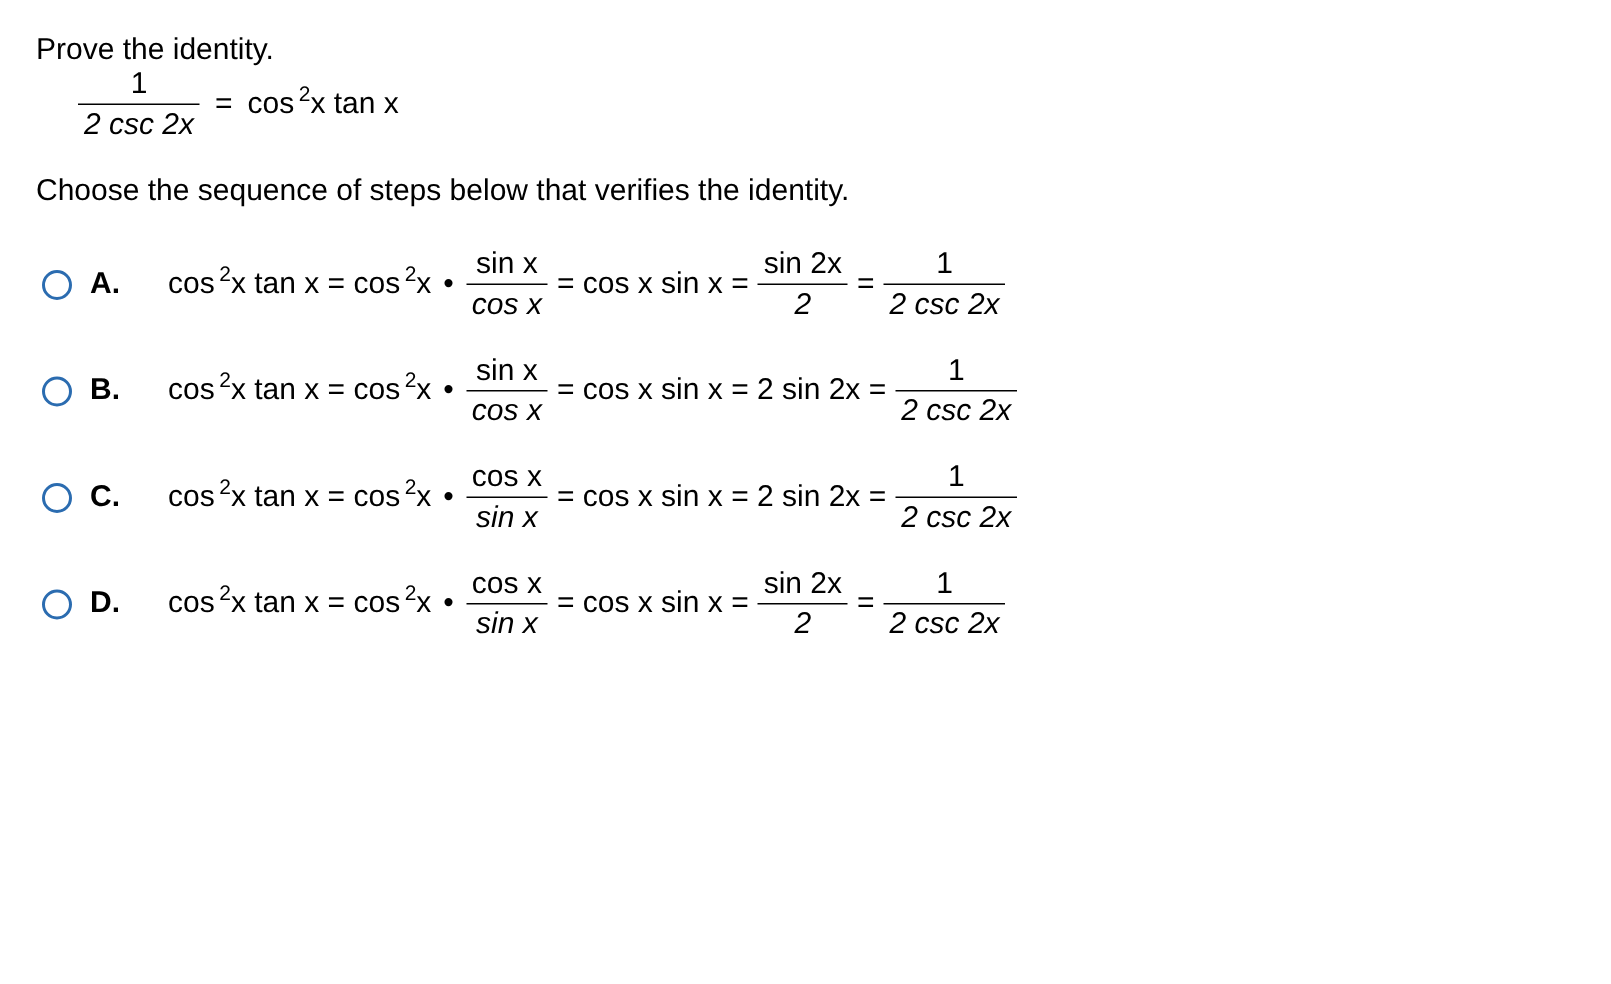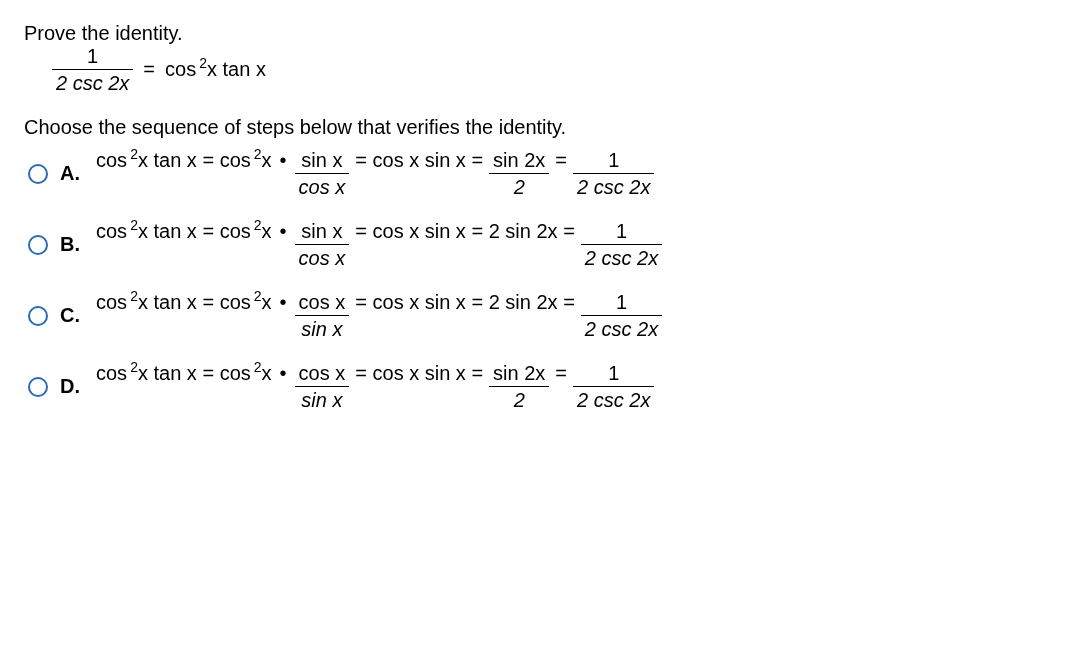--- a/index.html
+++ b/index.html
@@ -30,41 +30,41 @@
   .frac .bar { width: 100%; border-top: 1.6px solid #000; margin: 2px 0; }
   .frac .den { padding: 0 4px; font-style: italic; }
   .sup2 { font-size: 0.7em; vertical-align: super; line-height: 0; }
   .eq-row {
     display: flex;
     align-items: center;
     flex-wrap: nowrap;
   }
   .eq-row > * { margin-right: 6px; }
   .dot { padding: 0 2px; }
-  .choose { margin-bottom: 10px; }
+  .choose { margin-bottom: 26px; }
   .options { display: flex; flex-direction: column; gap: 22px; padding-left: 4px; }
   .option {
     display: flex;
     align-items: center;
   }
   .radio {
     width: 20px;
     height: 20px;
     border: 2.5px solid #2b6cb0;
     border-radius: 50%;
     flex: 0 0 auto;
     margin-right: 12px;
     box-sizing: border-box;
   }
   .opt-label {
     font-weight: bold;
     margin-right: 12px;
     min-width: 24px;
   }
-  .math { display: inline-flex; align-items: flex-start; }
+  .math { display: inline-flex; align-items: center; margin-left: 16px; }
   .term { white-space: nowrap; }
 </style>
 </head>
 <body>
 
 <div class="prompt">Prove the identity.</div>
 
 <div class="identity-row">
   <span class="frac">
     <span class="num">1</span>

